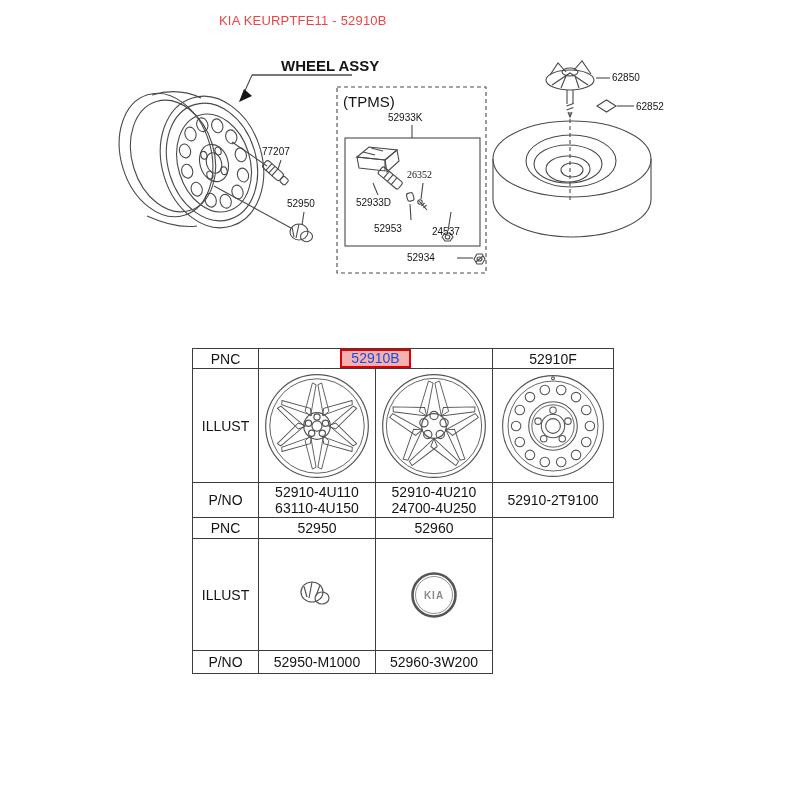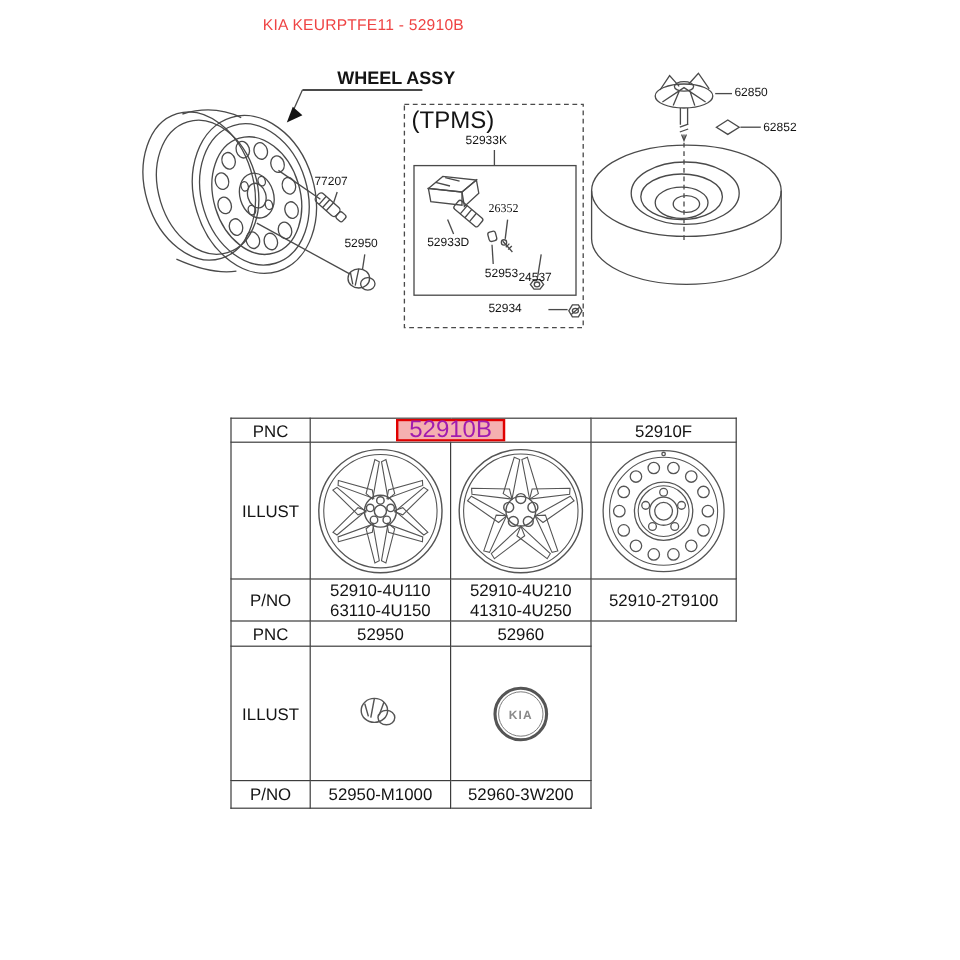--- a/index.html
+++ b/index.html
@@ -22,21 +22,21 @@
     table-layout:fixed; width:421px; font-size:14px; color:#141414;
   }
   table.parts td {
     border:1.5px solid #3d3d3d; text-align:center; vertical-align:middle;
     padding:0; overflow:hidden; background:#fff;
   }
   table.parts td.ghost { border:none; background:transparent; }
   .pno-two-line { line-height:16px; }
   .pnc-highlight {
     display:inline-block; border:2px solid #e00000; background:#f5b0b0;
-    color:#a21caf; padding:0 9px; line-height:15px; font-size:20px;
+    color:#1d4ed8; padding:0 9px; line-height:15px; font-size:14px;
   }
   .cellart { display:block; margin:0 auto; }
 </style>
 </head>
 <body>
 
 <div class="screen">
 
   <div class="doc-title">KIA KEURPTFE11 - 52910B</div>
 
@@ -161,26 +161,26 @@
       <g>
         <polygon points="597,106 606.5,100 616,106 606.5,112"></polygon>
         <path d="M617,106 L634,106"></path>
       </g>
     </g>
   </svg>
 
   <div class="dlabel big" style="left:261px; top:58px;">WHEEL ASSY</div>
   <div class="dlabel" style="left:262px; top:144px;">77207</div>
   <div class="dlabel" style="left:287px; top:196px;">52950</div>
-  <div class="dlabel" style="left:343px; top:94px; font-size:20px;">(TPMS)</div>
+  <div class="dlabel" style="left:343px; top:94px; font-size:15px;">(TPMS)</div>
   <div class="dlabel" style="left:388px; top:110px;">52933K</div>
   <div class="dlabel" style="left:356px; top:195px;">52933D</div>
   <div class="dlabel" style="left:407px; top:167px;font-family:Liberation Serif, serif;">26352</div>
   <div class="dlabel" style="left:432px; top:196px;margin-top:28px;">24537</div>
-  <div class="dlabel" style="left:404px; top:221px;">52953</div>
+  <div class="dlabel" style="left:374px; top:221px;">52953</div>
   <div class="dlabel" style="left:407px; top:250px;">52934</div>
   <div class="dlabel" style="left:612px; top:70px;">62850</div>
   <div class="dlabel" style="left:636px; top:99px;">62852</div>
 
   <table class="parts">
     <colgroup>
       <col style="width:66px">
         <col style="width:117px">
         <col style="width:117px">
         <col style="width:121px">
@@ -280,21 +280,21 @@
       <td>P/NO</td>
       <td>
         <div class="pno-two-line">
           <div>52910-4U110</div>
           <div>63110-4U150</div>
         </div>
       </td>
       <td>
         <div class="pno-two-line">
           <div>52910-4U210</div>
-          <div>41310-4U250</div>
+          <div>24700-4U250</div>
         </div>
       </td>
       <td>52910-2T9100</td>
     </tr>
 
     <tr style="height:21px">
       <td>PNC</td>
       <td>52950</td>
       <td>52960</td>
       <td class="ghost"></td>

